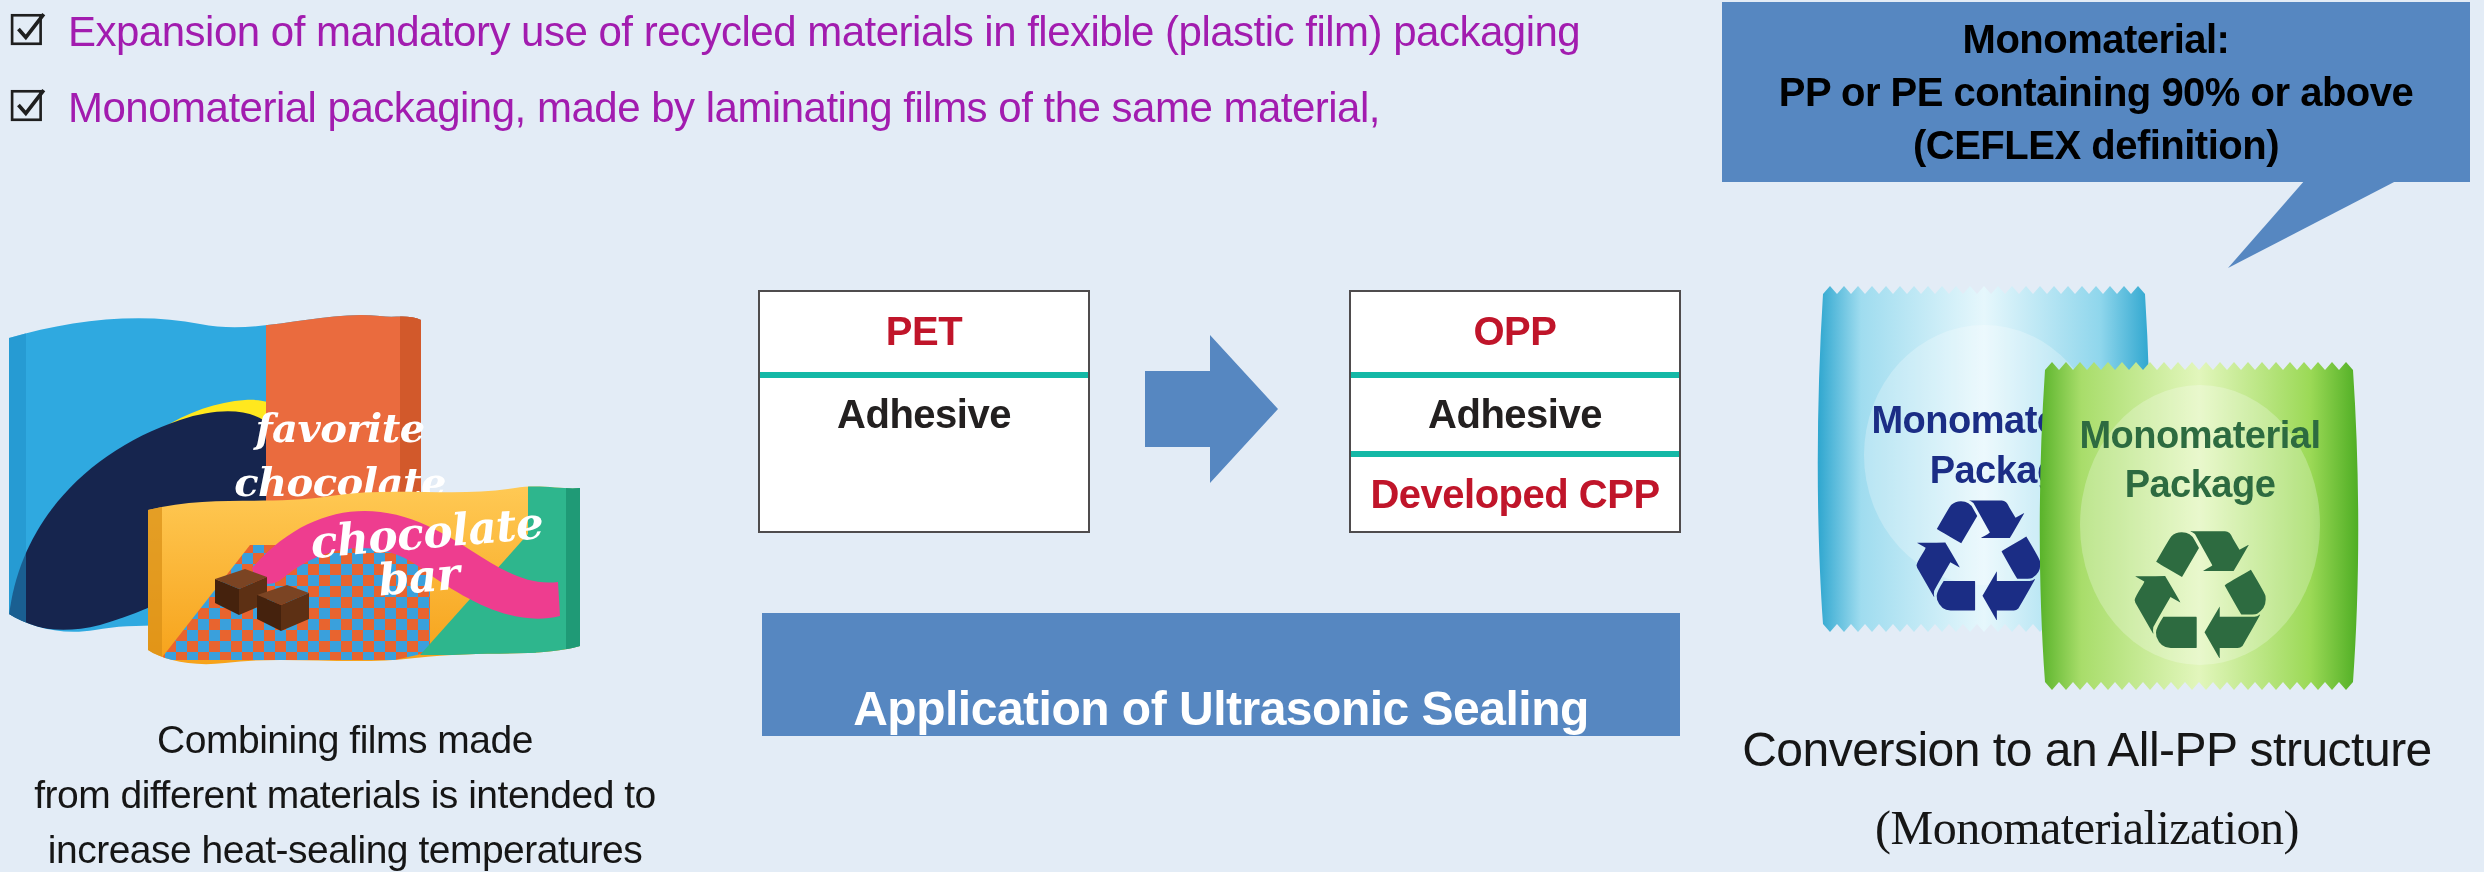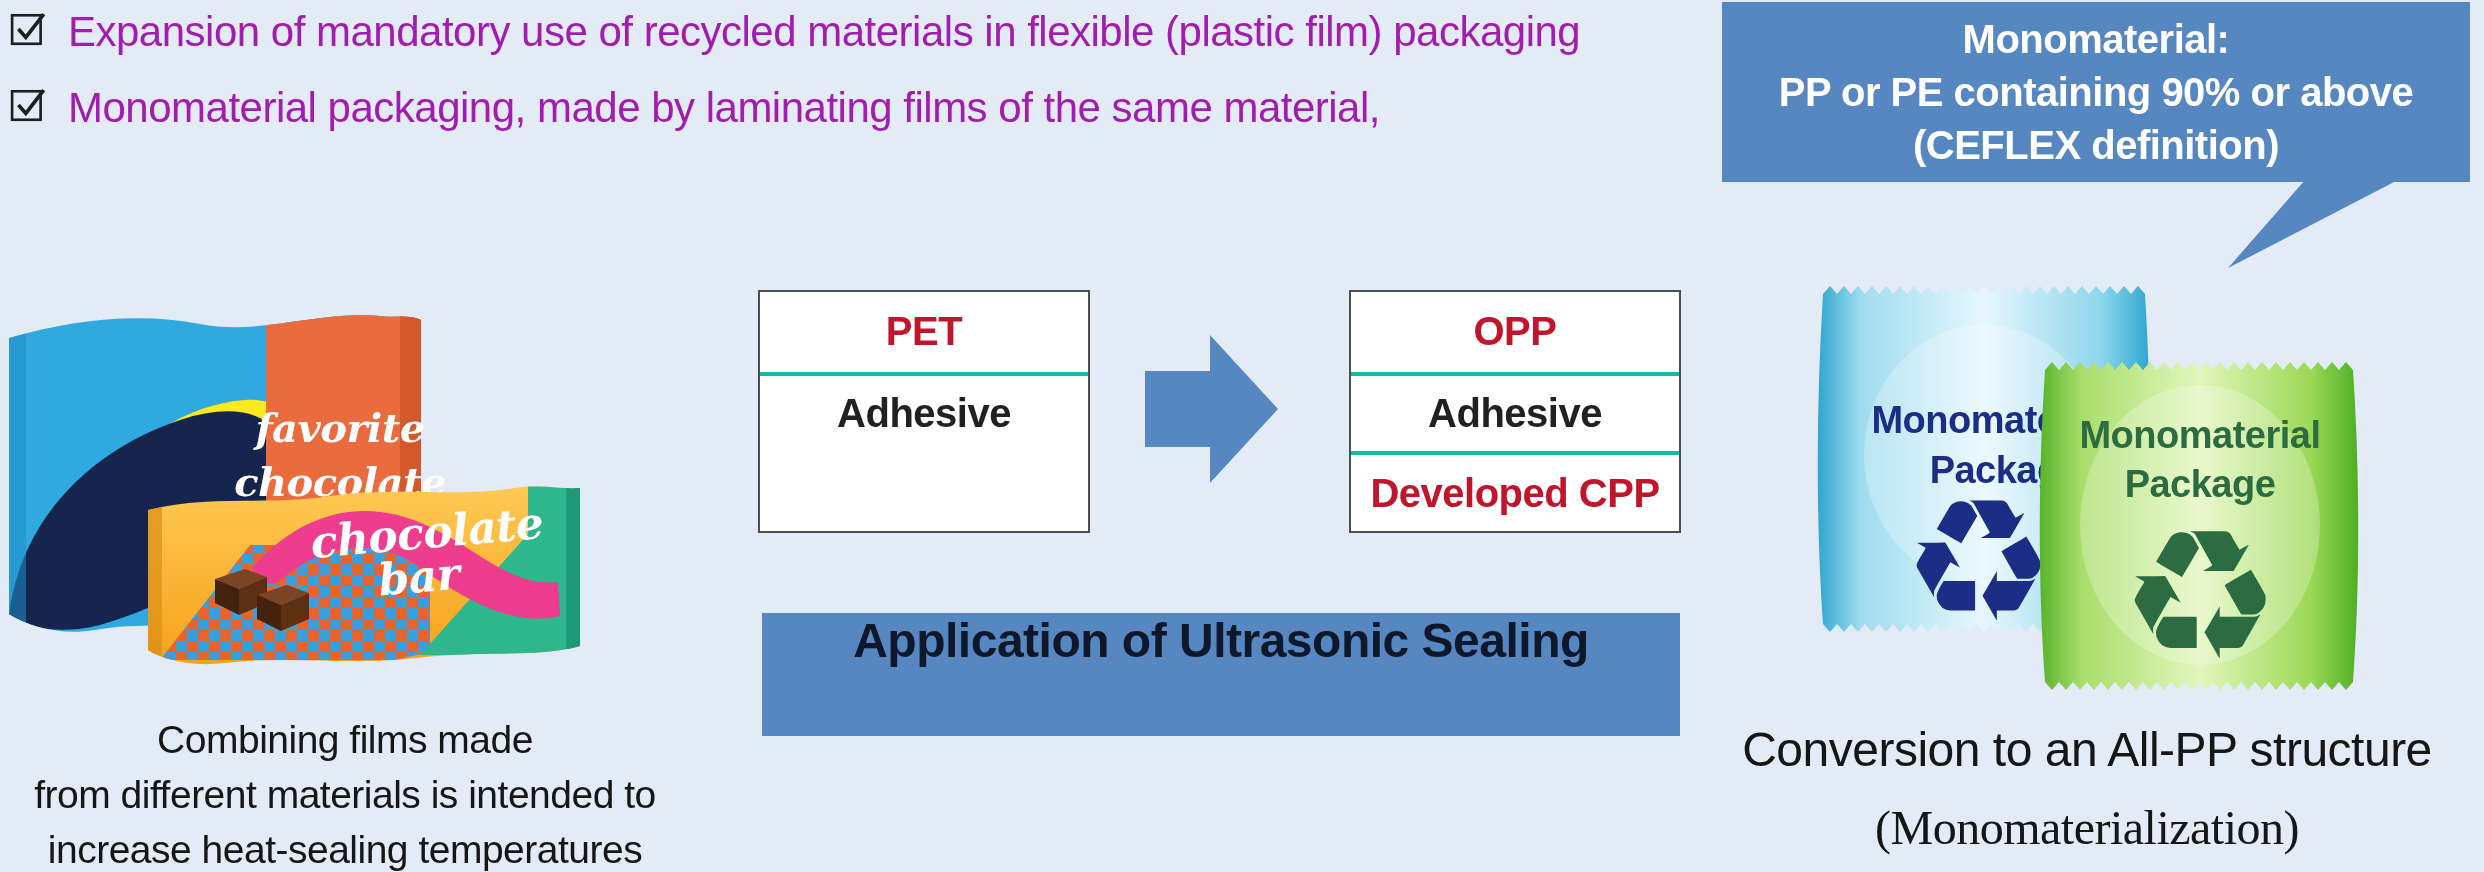--- a/index.html
+++ b/index.html
@@ -9,35 +9,35 @@
     background:#e3ecf6;
     overflow:hidden;
     font-family:"Liberation Sans",sans-serif;
     letter-spacing:-0.5px;
   }
   
   .check-line{position:absolute;display:flex;align-items:flex-start;color:#a21caf;font-size:42px;line-height:52px;}
   .check-line .box{flex:0 0 auto;margin-right:20px;margin-top:4px;}
   .check-cont{position:absolute;left:92px;color:#1d1d1d;font-size:42px;line-height:52px;}
   
-  .bubble{position:absolute;left:1722px;top:2px;width:748px;height:180px;background:#5687c1;color:#ffffff;
+  .bubble{position:absolute;left:1722px;top:2px;width:748px;height:180px;background:#5687c1;color:#000000;
           text-align:center;font-weight:bold;font-size:40px;line-height:53px;padding-top:11px;box-sizing:border-box;}
   .bubble-tail{position:absolute;left:2200px;top:180px;}
   
   .ltable{position:absolute;top:290px;width:332px;height:243px;background:#fff;border:2px solid #4f4c4d;
           display:grid;grid-template-rows:1fr 1fr 1fr;box-sizing:border-box;}
   .lrow{display:flex;align-items:center;justify-content:center;font-size:40px;font-weight:700;color:#232020;}
-  .lrow + .lrow{border-top:4px solid #14b8a6;}
+  .lrow + .lrow{border-top:6px solid #14b8a6;}
   .lrow.red{color:#c0152a;}
   .t-before{left:758px;}
   .t-after{left:1349px;}
   .arrow-svg{position:absolute;left:1140px;top:332px;}
   
-  .banner{position:absolute;left:762px;top:613px;width:918px;height:123px;background:#5687c1;color:#0f172a;
-          display:flex;align-items:flex-start;justify-content:center;font-size:48px;font-weight:bold;}
+  .banner{position:absolute;left:762px;top:613px;width:918px;height:123px;background:#5687c1;color:#ffffff;
+          display:flex;align-items:flex-end;justify-content:center;font-size:48px;font-weight:bold;}
   
   .caption-left{position:absolute;left:0;top:712px;width:690px;text-align:center;color:#161616;
                 font-size:39px;line-height:55px;}
   .caption-right{position:absolute;left:1690px;top:722px;width:794px;text-align:center;color:#161616;
                  font-size:48px;line-height:56px;}
   .caption-right .l2{margin-top:22px;font-family:Liberation Serif, serif;}
   
   .fig-left{position:absolute;left:0;top:300px;}
   .fig-right{position:absolute;left:1800px;top:275px;}
   .script-label{font-family:"DejaVu Serif",serif;font-style:italic;font-weight:bold;fill:#ffffff;}

